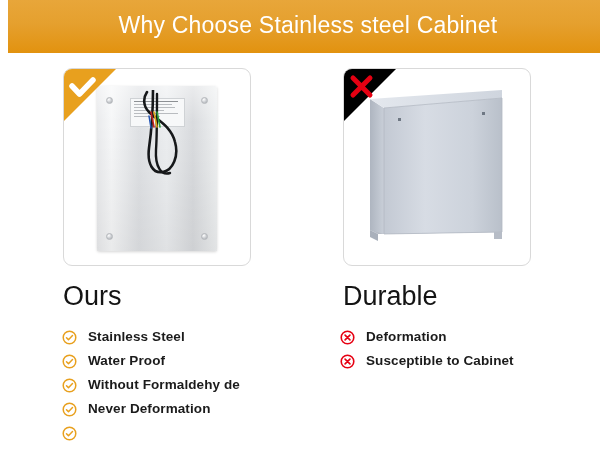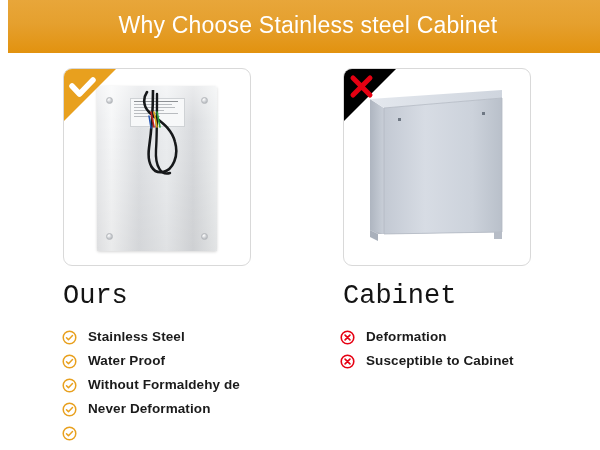--- a/index.html
+++ b/index.html
@@ -143,21 +143,20 @@
   .cabinet { position: relative; width: 150px; height: 170px; }
 
   
   .col-heading {
     position: absolute;
     font-size: 27px;
     color: #141414;
     font-weight: normal;
     line-height: 1;
     white-space: nowrap;
-    font-family: Liberation Mono, monospace;
   }
   .heading-ours   { left: 63px;  top: 283px; }
   .heading-others { left: 343px; top: 283px; }
 
   
   .feature-list {
     position: absolute;
     list-style: none;
     margin: 0;
     padding: 0;
@@ -278,21 +277,21 @@
         <rect x="120" y="30" width="3" height="3" fill="#6e7783"></rect>
 
         <path d="M8 148 L16 152 L16 159 L8 155 Z" fill="#a9b0bb"></path>
         <path d="M132 150 L140 150 L140 157 L132 157 Z" fill="#b6bcc6"></path>
       </svg>
     </div>
   </div>
 
   <div class="col-heading heading-ours">Ours</div>
 
-  <div class="col-heading heading-others">Cabinet</div>
+  <div class="col-heading heading-others">Durable</div>
 
   <ul class="feature-list list-ours">
     <li class="feature-item">
       <svg class="feature-icon" viewBox="0 0 16 16">
         <circle cx="8" cy="8" r="6.7" fill="none" stroke="#e8a01e" stroke-width="1.6"></circle>
         <path d="M4.8 8.2 L6.9 10.4 L11.2 5.9" fill="none" stroke="#e8a01e" stroke-width="1.6" stroke-linecap="round" stroke-linejoin="round"></path>
       </svg>
       <span class="feature-text">Stainless Steel</span>
     </li>
     <li class="feature-item">

